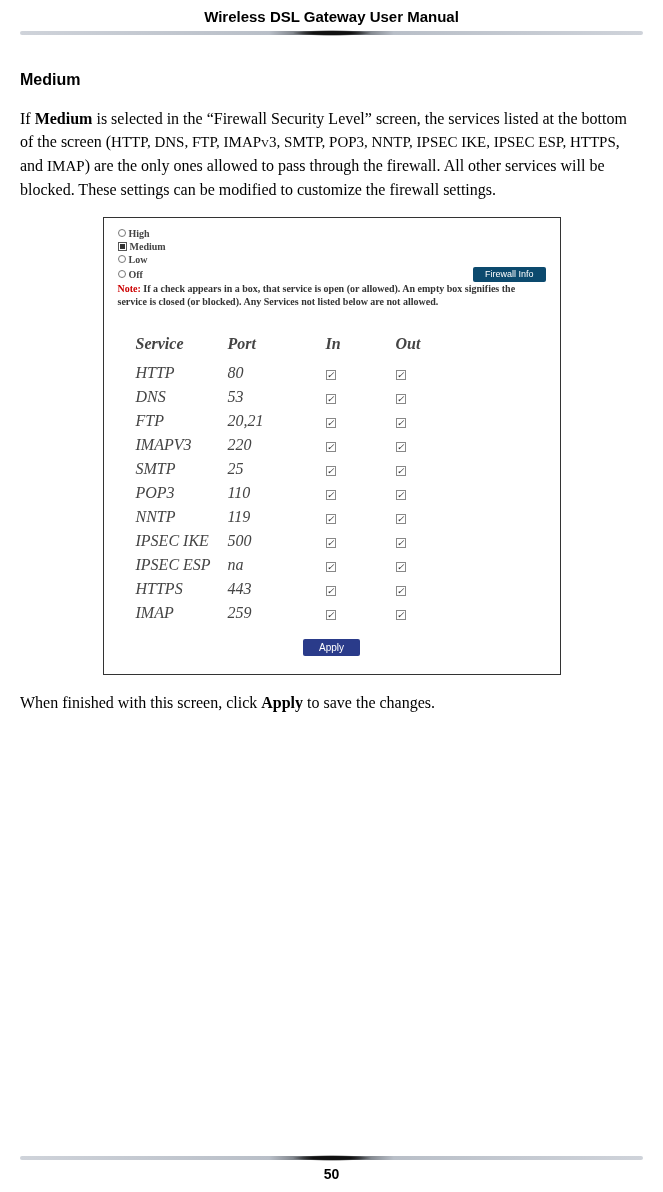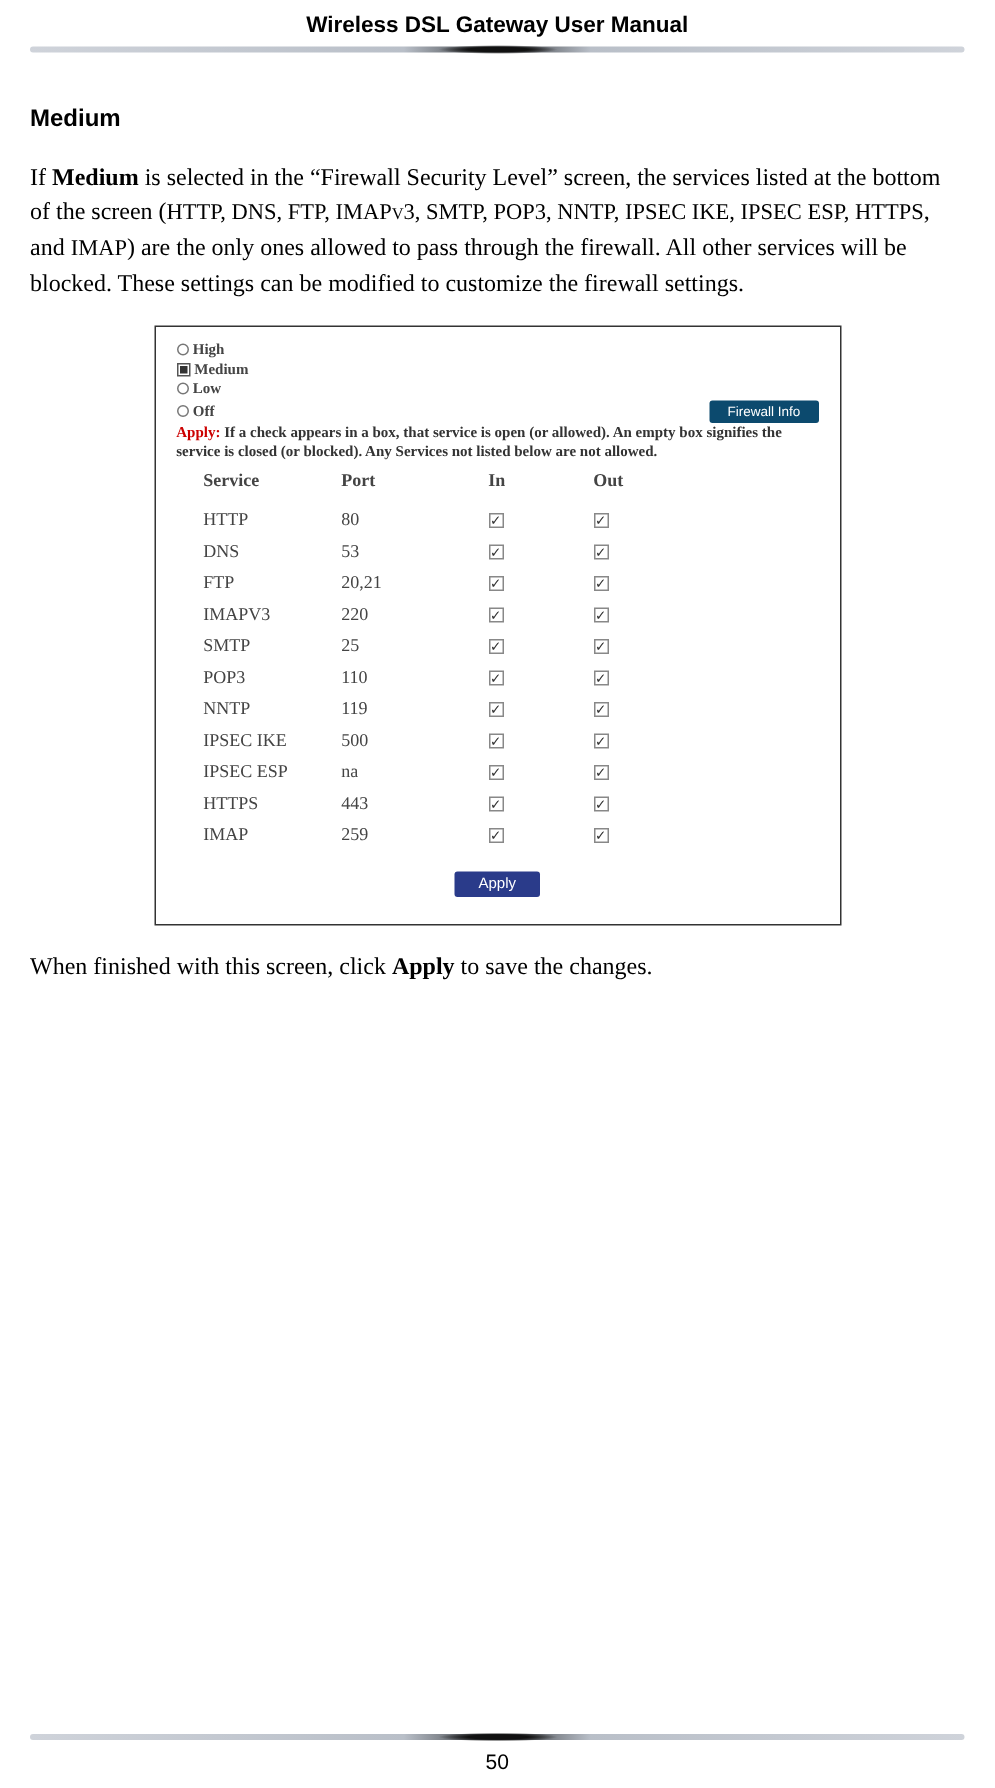--- a/index.html
+++ b/index.html
@@ -79,21 +79,21 @@
     .radio-label { font-size: 10px; font-weight: bold; color: #444; }
     .info-btn {
       background: #0c4a6e; color: #fff; font-size: 9px; padding: 2px 12px 3px;
       border-radius: 2px; font-family: Arial, sans-serif;
     }
     .note {
       font-size: 10px; font-weight: bold; color: #333; line-height: 1.35;
     }
     .note .red { color: #c00; }
     .svc-table {
-      margin-top: 4px; width: 100%; font-size: 12px; font-weight: bold;
+      margin-top: 26px; width: 100%; font-size: 16px; font-weight: bold; font-style: italic;
     }
     .svc-head { display: grid; grid-template-columns: 110px 80px 80px 60px; margin-bottom: 8px; }
     .svc-row { display: grid; grid-template-columns: 110px 80px 80px 60px; padding: 3px 0; align-items: center; font-weight: normal; }
     .svc-cell { padding-left: 18px; color: #444; }
     .chk {
       width: 10px; height: 10px; border: 1px solid #888; background: #fff;
       display: inline-flex; align-items: center; justify-content: center;
       margin-left: 18px;
     }
     .chk.on::after { content: "\2713"; font-size: 9px; color: #333; line-height: 1; }
@@ -102,21 +102,21 @@
       background: #2a3b8a; color: #fff; font-size: 10px; padding: 3px 16px;
       border-radius: 2px; font-family: Arial, sans-serif; display: inline-block;
     }
 
     .footer {
       margin-top: auto;
     }
     .page-num {
       text-align: center;
       font-family: Arial, Helvetica, sans-serif;
-      font-weight: normal;
+      font-weight: bold;
       font-size: 14px;
       padding: 6px 0 10px;
     }
   </style>
 </head>
 <body>
 
 <div class="page">
   <div class="header-title">Wireless DSL Gateway User Manual</div>
   <div class="hr"></div>
@@ -142,21 +142,21 @@
         <span class="radio-label">Low</span>
       </div>
       <div style="display:flex; align-items:flex-end;">
         <div class="radio-row" style="flex:1">
           <span class="radio-circle"></span>
           <span class="radio-label">Off</span>
         </div>
         <div class="info-btn">Firewall Info</div>
       </div>
       <div class="note">
-        <span class="red">Apply:</span><span> If a check appears in a box, that service is open (or allowed). An empty box signifies the service is closed (or blocked). Any Services not listed below are not allowed.</span>
+        <span class="red">Note:</span><span> If a check appears in a box, that service is open (or allowed). An empty box signifies the service is closed (or blocked). Any Services not listed below are not allowed.</span>
       </div>
 
       <div class="svc-table">
         <div class="svc-head">
           <div class="svc-cell">Service</div>
           <div class="svc-cell" style="padding-left:0">Port</div>
           <div class="svc-cell">In</div>
           <div class="svc-cell" style="padding-left:8px">Out</div>
         </div>
         <div id="svc-rows">

